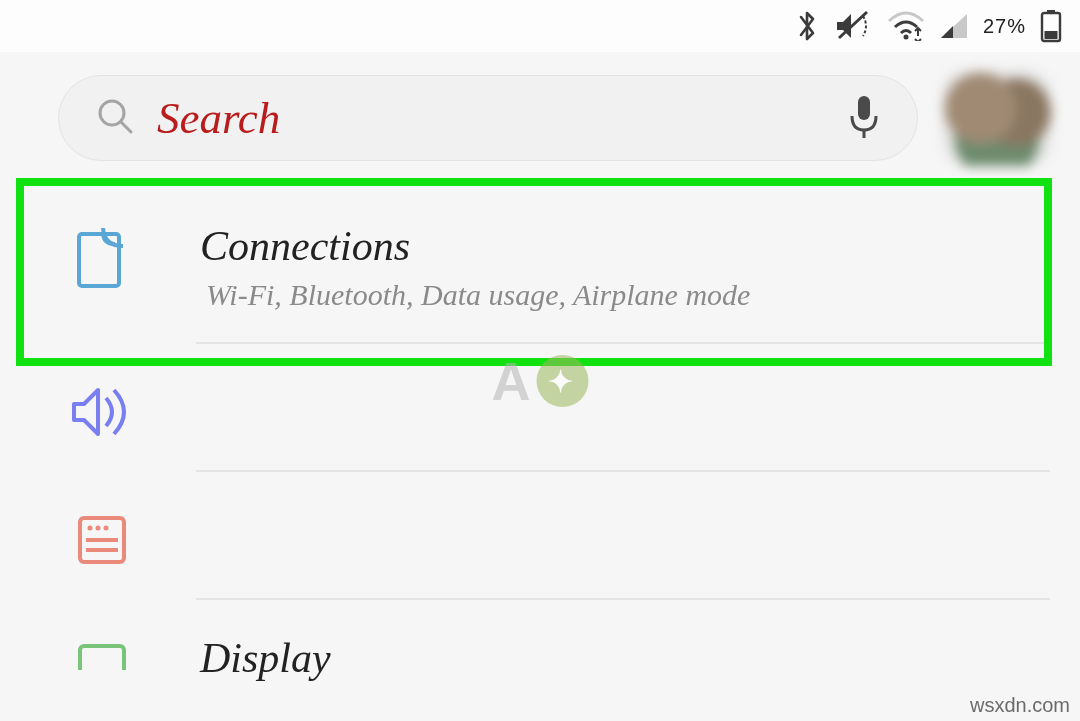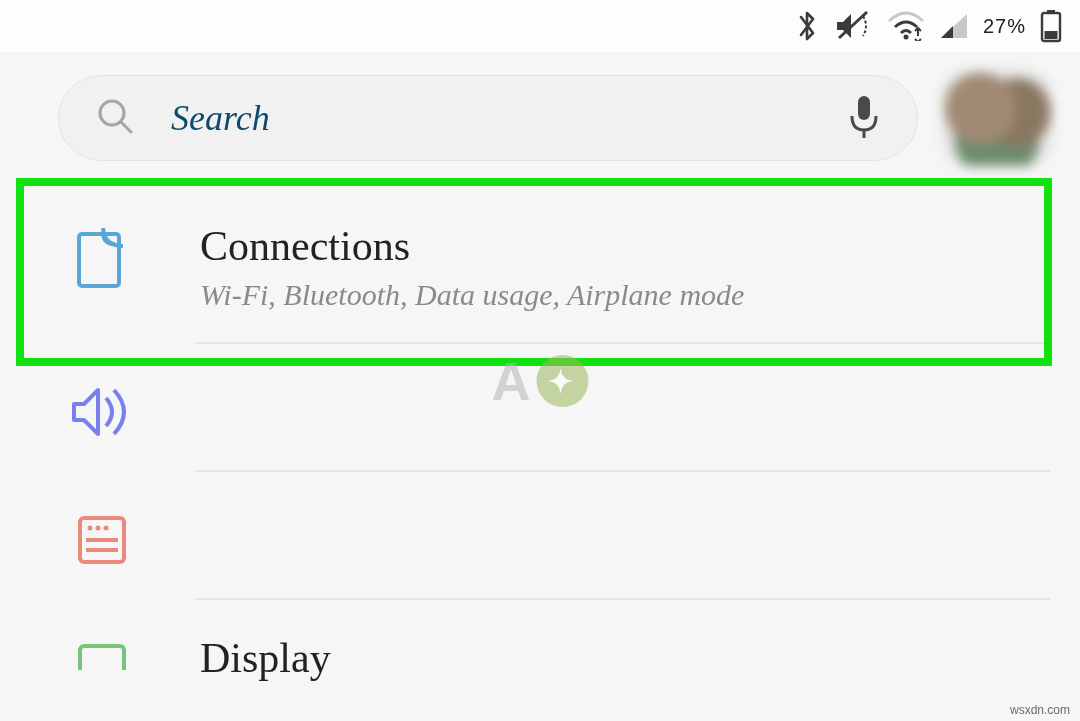--- a/index.html
+++ b/index.html
@@ -36,24 +36,23 @@
       flex:1;
       height:86px;
       border-radius:43px;
       background:#f1f1f1;
       border:1px solid #e3e3e3;
       display:flex; align-items:center;
       padding:0 36px;
       gap:22px;
     }
     .search-field .placeholder{
-      color:#0c4a6e;
-      font-size:36px;
+      color:#b91c1c;
+      font-size:45px;
       font-style:italic;
-      margin-left:14px;
     }
     .avatar{
       width:110px; height:96px;
       border-radius:24px;
       background:
         radial-gradient(circle at 35% 40%, #a08a74 0 38%, transparent 40%),
         radial-gradient(circle at 68% 44%, #8a7761 0 36%, transparent 38%),
         radial-gradient(circle at 50% 70%, #6d8b6d 0 48%, transparent 50%),
         #e5e5e5;
       filter:blur(6px);
@@ -62,26 +61,27 @@
     .list{padding:0 0 0 0;}
     .item{
       display:flex; align-items:flex-start;
       padding:34px 40px 30px 70px;
       gap:66px;
       cursor:pointer;
     }
     .item .texts{flex:1;}
     .item .title{
       font-size:42px; color:#222;
-      font-weight:500;
+      font-style:italic; font-weight:500;
       margin-bottom:8px;
     }
     .item .subtitle{
       font-size:30px; color:#8a8a8a;
       font-style:italic;
+      margin-left:6px;
     }
     .item .icon-slot{
       width:64px; display:flex; justify-content:center;
       padding-top:6px;
     }
     .divider{
       height:2px; background:#e4e4e4;
       margin-left:196px; margin-right:30px;
     }
     
@@ -106,21 +106,21 @@
     }
     .watermark .badge{
       width:52px;height:52px;border-radius:50%;
       background:#9cb85e;
       display:flex;align-items:center;justify-content:center;
       color:#fff;font-size:30px;
     }
     .credit{
       position:absolute; bottom:4px; right:10px;
       font-family:Arial,sans-serif;
-      font-size:12px; color:#6b6b6b;
+      font-size:20px; color:#6b6b6b;
     }
   </style>
 </head>
 <body>
 
 <div class="status-bar">
   <span class="icon">
     <svg width="24" height="34" viewBox="0 0 24 34">
         <path d="M6 8 L18 24 L12 30 L12 4 L18 10 L6 26" fill="none" stroke="#3b3b3b" stroke-width="2.6" stroke-linejoin="round" stroke-linecap="round"></path>
       </svg>

